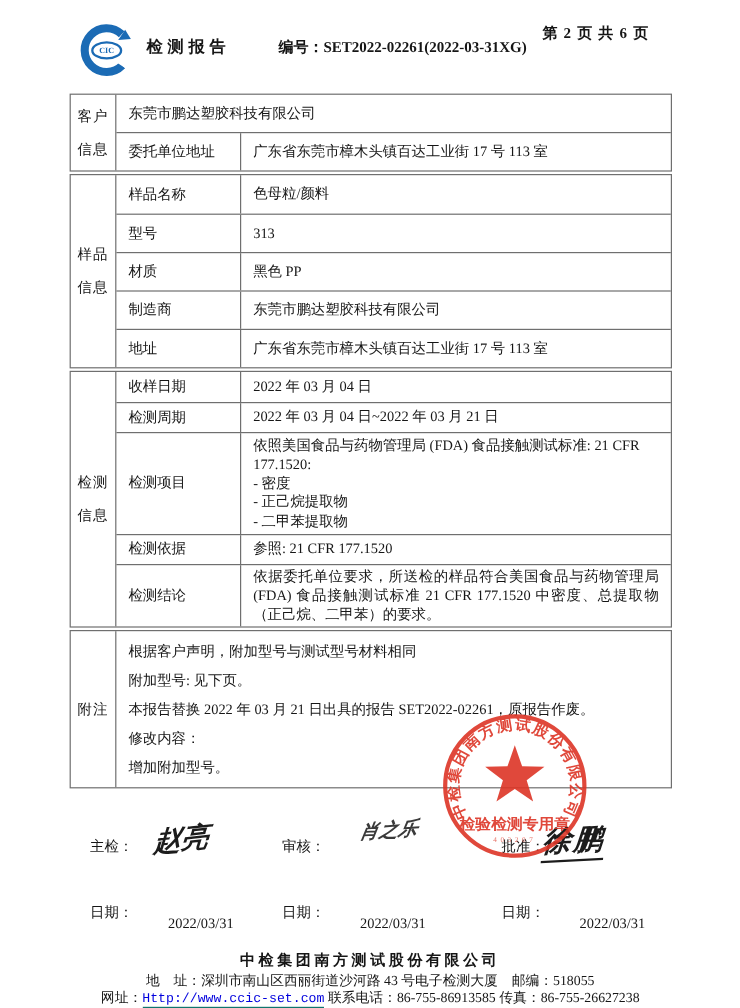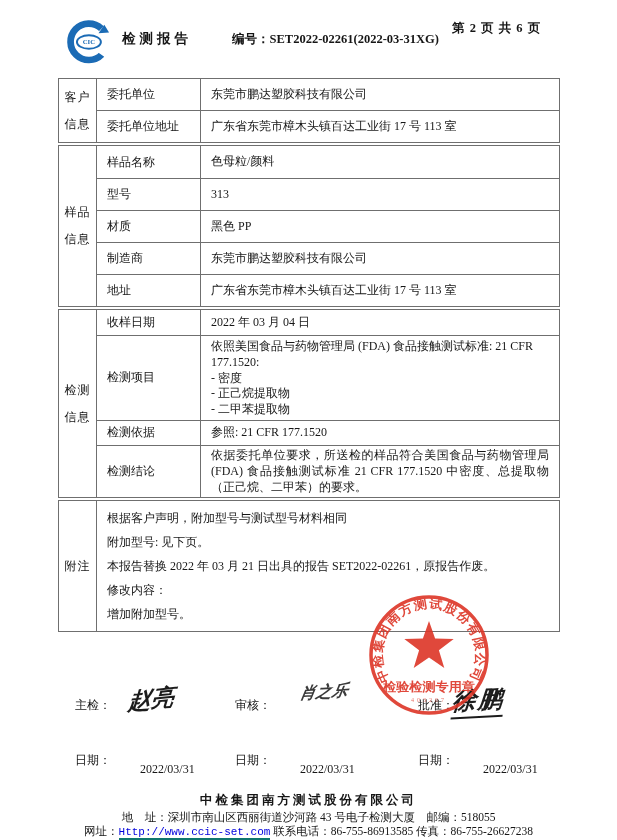--- a/index.html
+++ b/index.html
@@ -75,21 +75,20 @@
   <div class="report-no">编号：SET2022-02261(2022-03-31XG)</div>
   <div class="page-info">第 2 页 共 6 页</div>
 
   <div class="tablewrap">
 
     <div class="section">
       <div class="section-head">客户
 信息</div>
       <div class="rows">
         <div class="row h31">
-          <div class="cell-label">委托单位</div>
           <div class="cell-value">东莞市鹏达塑胶科技有限公司</div>
         </div>
         <div class="row h32">
           <div class="cell-label">委托单位地址</div>
           <div class="cell-value">广东省东莞市樟木头镇百达工业街 17 号 113 室</div>
         </div>
       </div>
     </div>
 
     <div class="section">
@@ -119,20 +118,24 @@
       </div>
     </div>
 
     <div class="section">
       <div class="section-head">检测
 信息</div>
       <div class="rows">
         <div class="row h25">
           <div class="cell-label">收样日期</div>
           <div class="cell-value">2022 年 03 月 04 日</div>
+        </div>
+        <div class="row h25">
+          <div class="cell-label">检测周期</div>
+          <div class="cell-value">2022 年 03 月 04 日~2022 年 03 月 21 日</div>
         </div>
         <div class="row h79">
           <div class="cell-label">检测项目</div>
           <div class="cell-value topalign">依照美国食品与药物管理局 (FDA) 食品接触测试标准: 21 CFR
 177.1520:
 - 密度
 - 正己烷提取物
 - 二甲苯提取物</div>
         </div>
         <div class="row h25">

